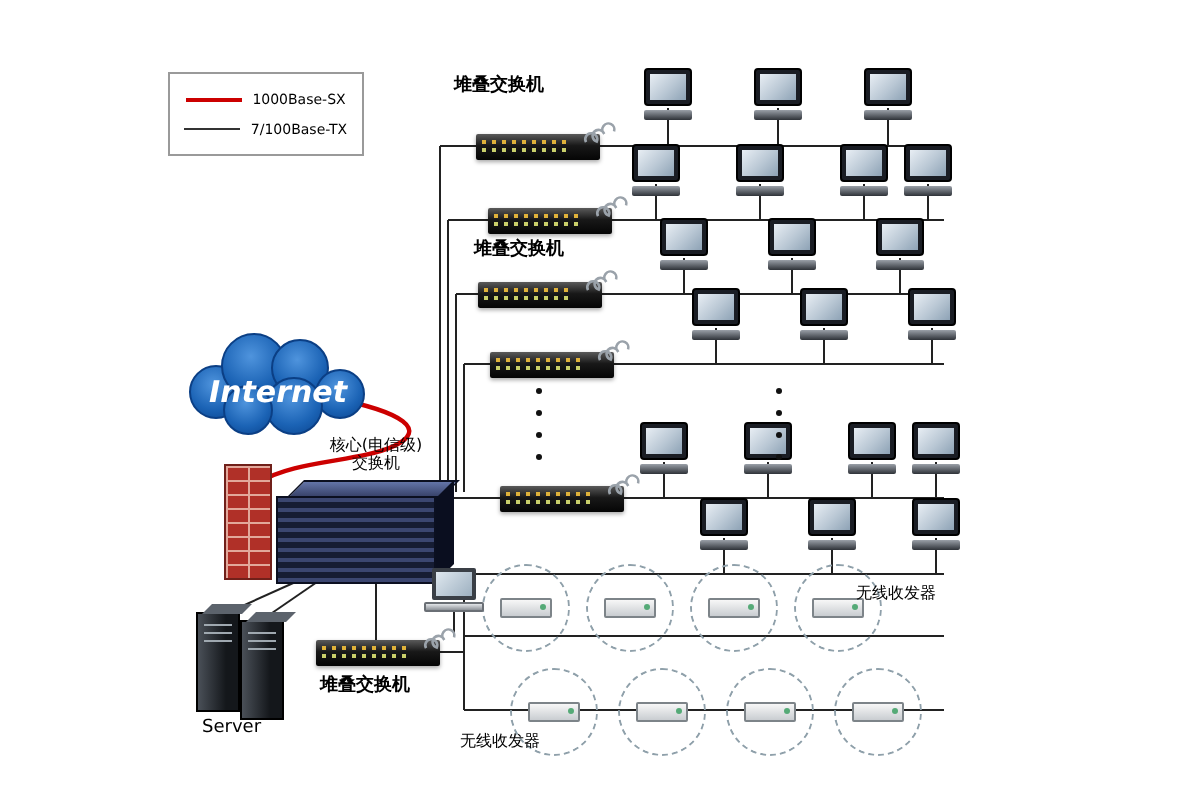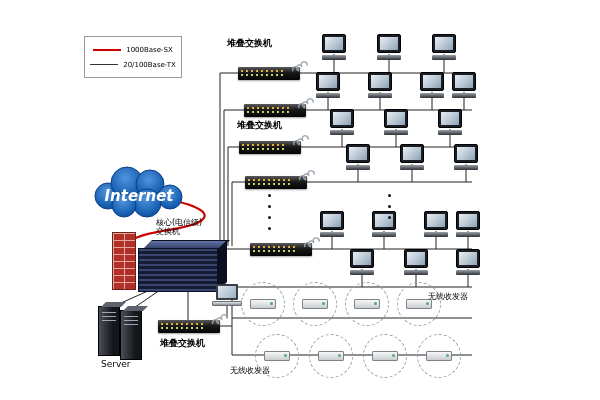--- a/index.html
+++ b/index.html
@@ -71,21 +71,21 @@
   .laptop .lt-scr{width:18px;height:12px;margin:0 auto;background:linear-gradient(135deg,#dfe8ef,#9db0c0);
       border:2px solid #3a3f46;border-radius:1px;}
   .laptop .lt-base{width:30px;height:5px;margin-top:1px;background:linear-gradient(#e3e6e9,#8d9298);
       border:1px solid #6a6f75;border-radius:1px;box-sizing:border-box;}
 
   
   .vdots{position:absolute;width:6px;z-index:4;}
   .vdots span{display:block;width:3px;height:3px;margin:0 auto 8px auto;background:#111;border-radius:50%;}
 
   .lbl-stack{font-size:9px;font-weight:bold;}
-  .lbl-core{font-size:8px;text-align:left;width:64px;}
+  .lbl-core{font-size:8px;text-align:center;width:64px;}
   .lbl-server{font-size:9px;}
   .lbl-wireless{font-size:8px;}
   .cloud{position:absolute;left:86px;top:158px;z-index:5;}
 </style>
 </head>
 <body>
 
 <div class="stage">
 
   <svg id="wires" width="600" height="400">
@@ -134,21 +134,21 @@
       <line x1="227" y1="306" x2="227" y2="318" stroke="#222" stroke-width="1"></line>
     </svg>
 
   <div class="legend">
     <div class="legend-row">
       <span class="legend-line fiber"></span>
       <span class="legend-label">1000Base-SX</span>
     </div>
     <div class="legend-row">
       <span class="legend-line copper"></span>
-      <span class="legend-label">20/100Base-TX</span>
+      <span class="legend-label">7/100Base-TX</span>
     </div>
   </div>
 
   <svg class="cloud" width="106" height="66" viewBox="0 0 106 66">
     <defs>
       <radialGradient id="cg" cx="45%" cy="35%" r="75%">
         <stop offset="0%" stop-color="#4f94dd"></stop>
         <stop offset="65%" stop-color="#1b63b5"></stop>
         <stop offset="100%" stop-color="#0d4a96"></stop>
       </radialGradient>

